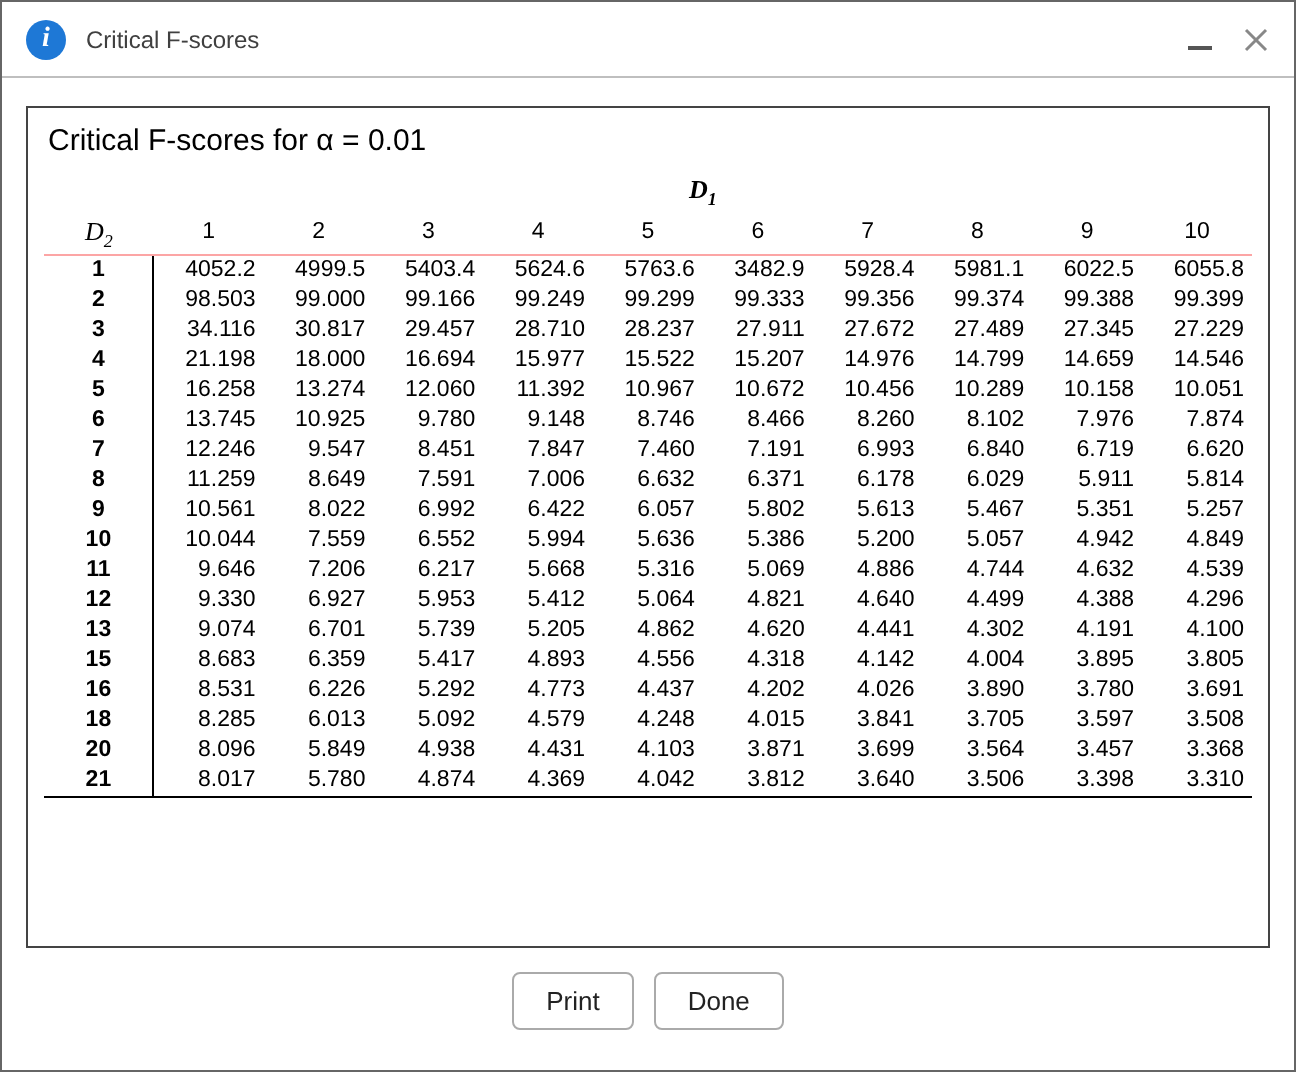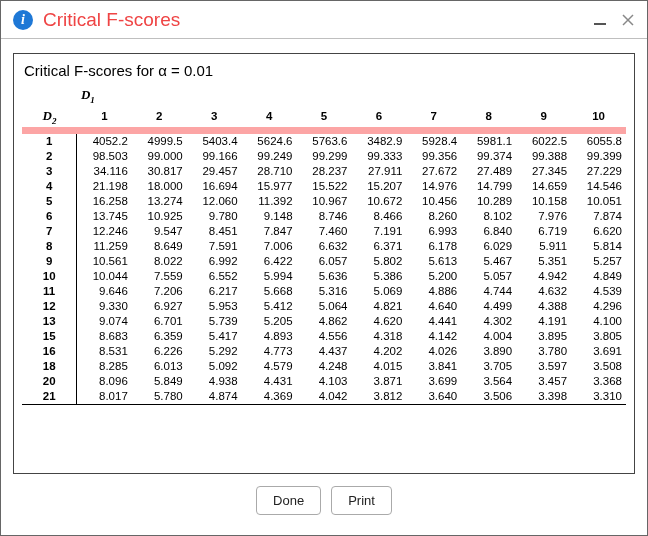--- a/index.html
+++ b/index.html
@@ -37,22 +37,22 @@
     font-weight: bold;
     font-size: 14px;
     display: flex;
     align-items: center;
     justify-content: center;
     margin-right: 10px;
     font-family: Georgia, serif;
     font-style: italic;
   }
   .title-text {
-    color: #ef4444;
-    font-size: 19px;
+    color: #404040;
+    font-size: 12px;
     flex: 1;
   }
   .win-btn {
     width: 22px;
     height: 22px;
     display: flex;
     align-items: center;
     justify-content: center;
     color: #555;
     margin-left: 6px;
@@ -92,39 +92,39 @@
     font-size: 11.5px;
     color: #000;
     table-layout: fixed;
   }
   th, td {
     text-align: right;
     padding: 1.5px 4px;
     font-weight: normal;
   }
   th.d1-label {
-    text-align: left;
+    text-align: center;
     font-style: italic;
     font-family: "Times New Roman", serif;
     font-weight: bold;
     font-size: 13px;
     padding-bottom: 2px;
   }
   .d2-label {
     font-style: italic;
     font-family: "Times New Roman", serif;
     font-weight: bold;
     font-size: 13px;
     text-align: center;
   }
   .sub { font-size: 9px; vertical-align: sub; }
   tr.col-header td, tr.col-header th {
-    font-weight: bold;
+    font-weight: normal;
     text-align: center;
-    border-bottom: 7px solid #fca5a5;
+    border-bottom: 1px solid #fca5a5;
   }
   td.rowhead {
     font-weight: bold;
     text-align: center;
     border-right: 1px solid #000;
     width: 42px;
   }
   tr.last-visible td {
     border-bottom: 1px solid #000;
   }
@@ -427,18 +427,18 @@
                 <td>3.506</td>
                 <td>3.398</td>
                 <td>3.310</td>
               </tr>
             </tbody>
         </table>
       </div>
     </div>
 
     <div class="footer">
+      <div class="btn">Print</div>
       <div class="btn">Done</div>
-      <div class="btn">Print</div>
     </div>
   </div>
 
 </div>
 
 </body></html>

